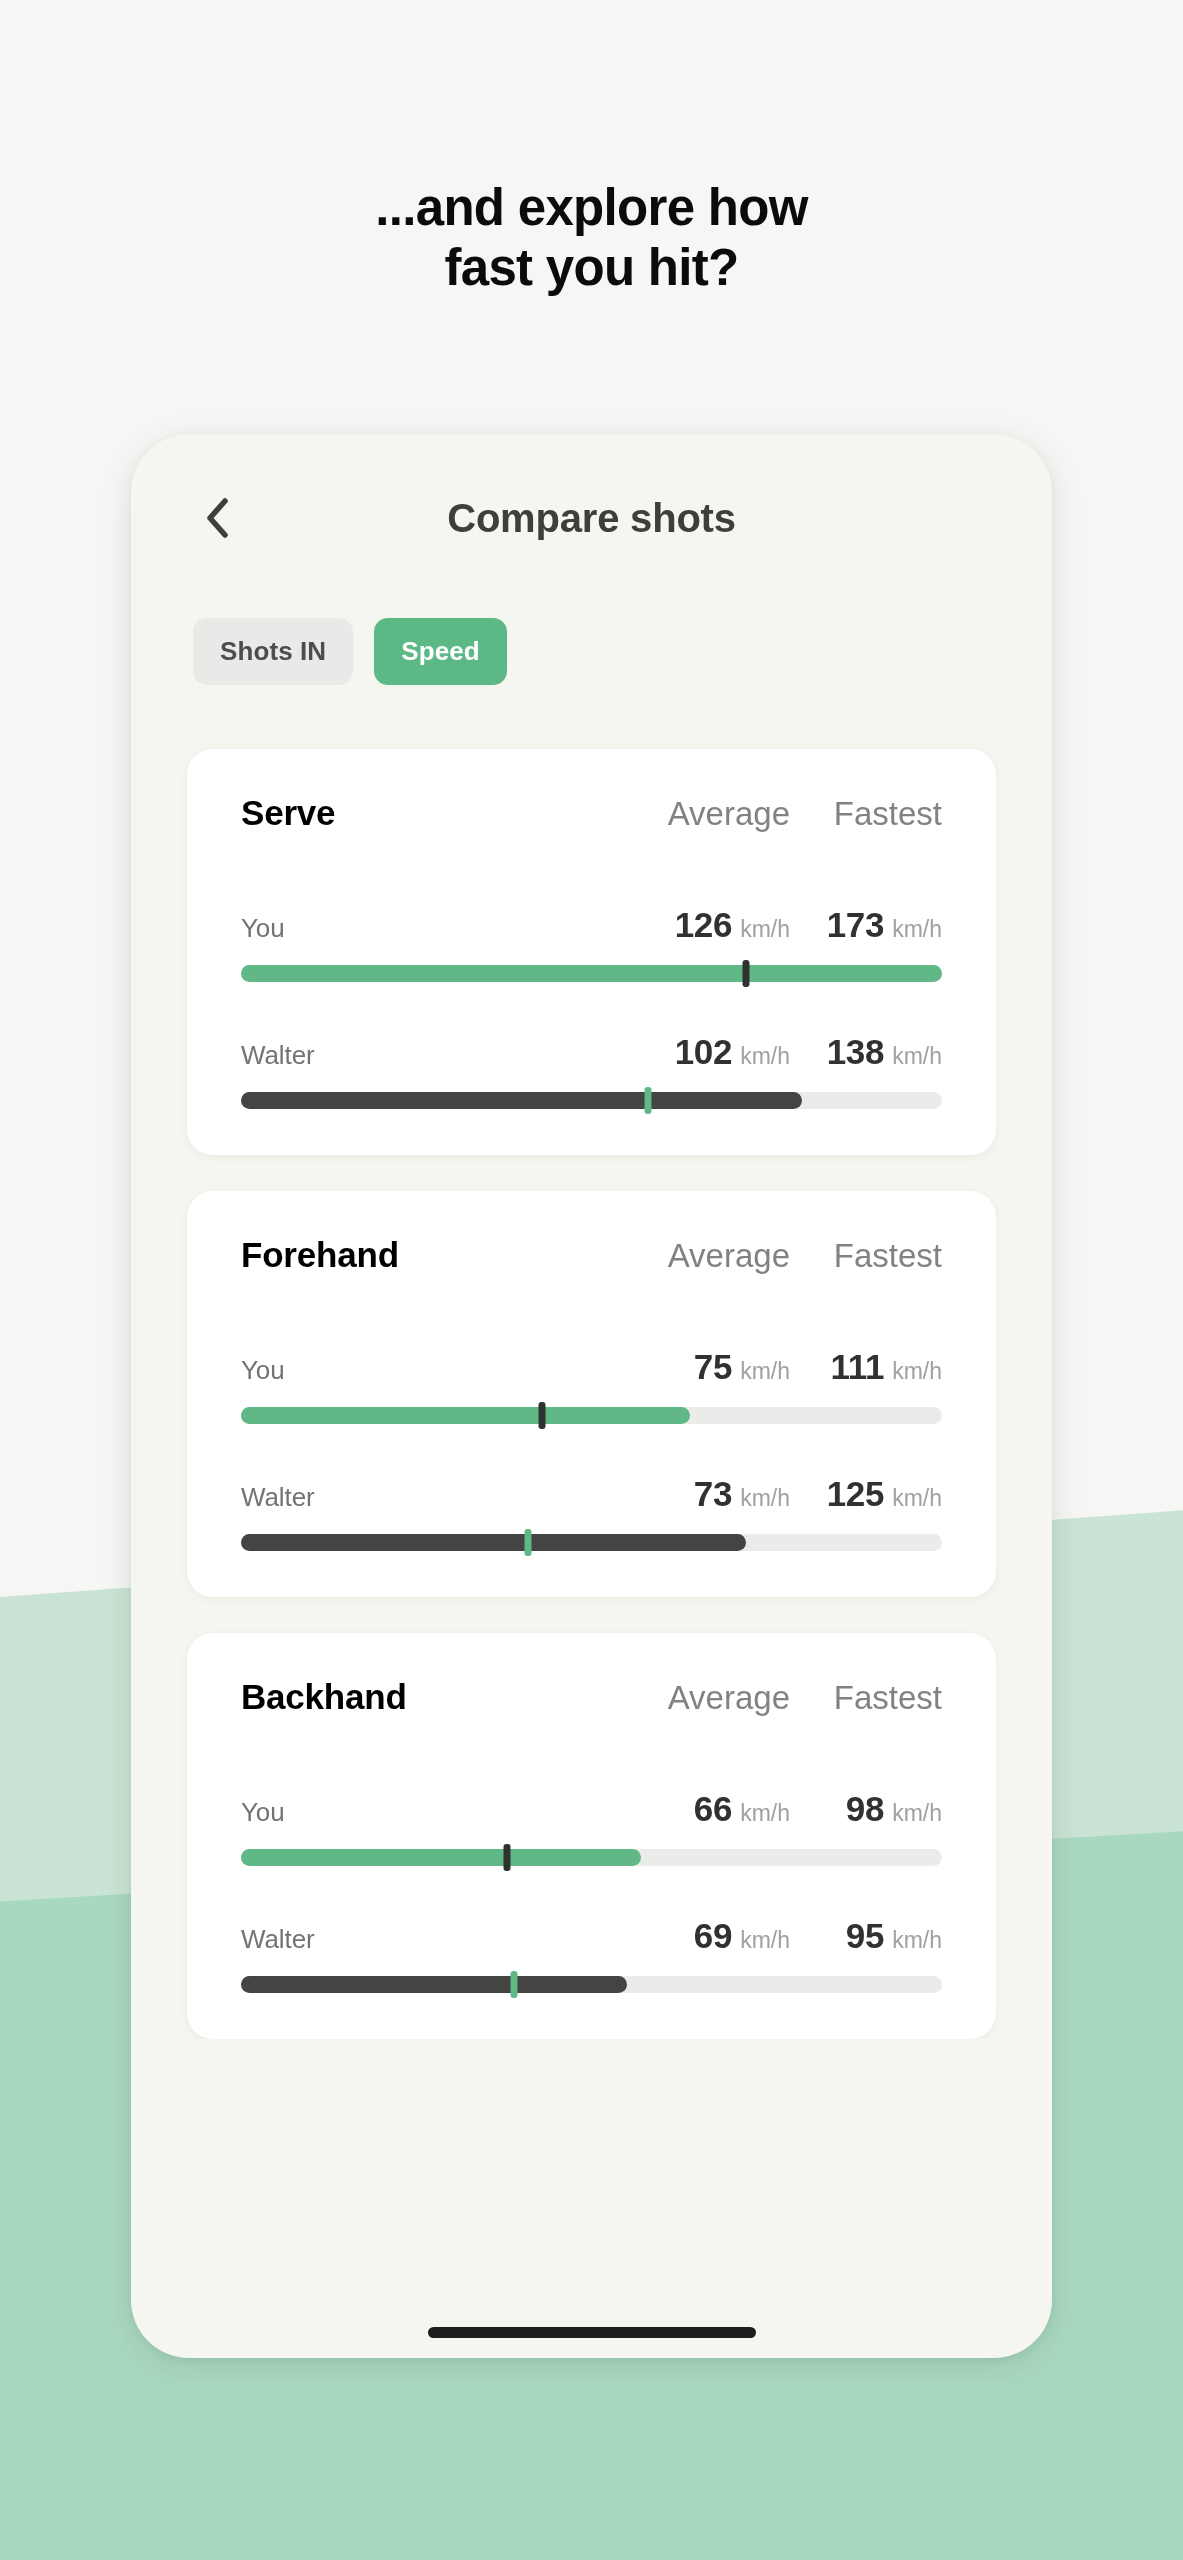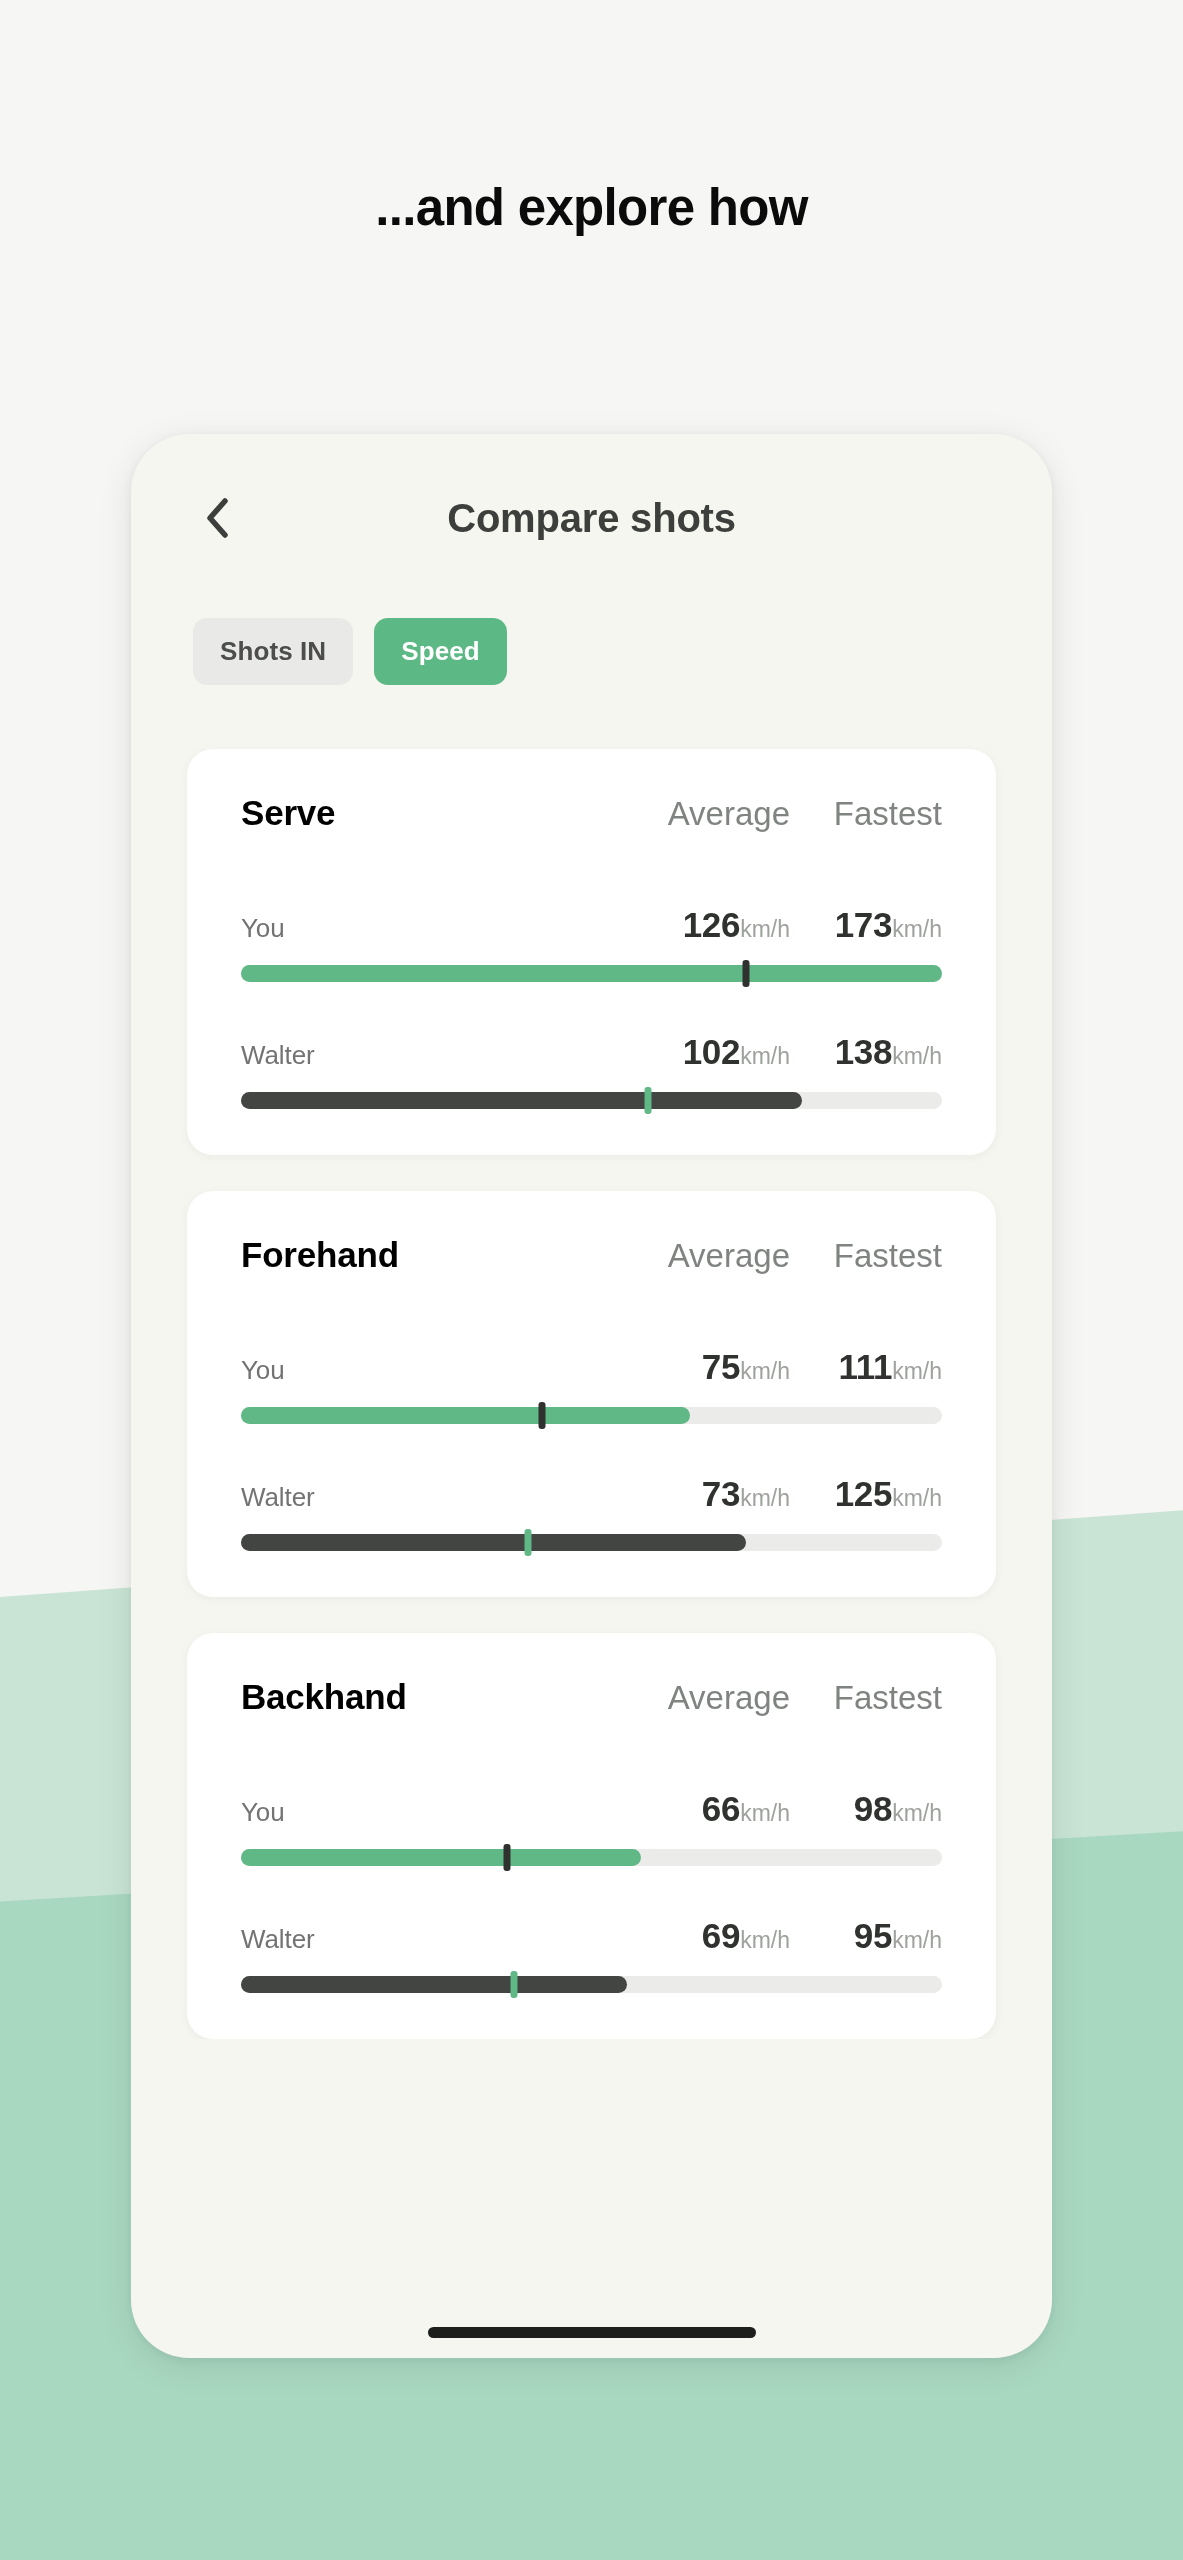--- a/index.html
+++ b/index.html
@@ -196,20 +196,21 @@
     letter-spacing: -0.1px;
   }
   .stats {
     display: flex;
     align-items: baseline;
   }
   .stat {
     display: flex;
     align-items: baseline;
     justify-content: flex-end;
+    gap: 8px;
   }
   .stat.avg { width: 158px; }
   .stat.fast { width: 152px; }
   .stat-val {
     font-size: 35px;
     font-weight: 700;
     color: #2f322e;
     letter-spacing: -0.3px;
   }
   .stat-unit {
@@ -262,20 +263,21 @@
 <body>
 
 <div class="bg-root">
   <div class="bg-band-light"></div>
   <div class="bg-band-mid"></div>
   <div class="bg-band-base"></div>
 </div>
 
 <div class="headline">
   <span class="ln">...and explore how</span>
+  <span class="ln">fast you hit?</span>
 </div>
 
 <div class="phone">
 
   <div class="app-header">
     <div class="back-btn">
       <span>
         <svg width="26" height="42" viewBox="0 0 26 42" fill="none">
           <path d="M21 4 L6 21 L21 38" stroke="#3c3f3b" stroke-width="5.5" stroke-linecap="round" stroke-linejoin="round"></path>
         </svg>

